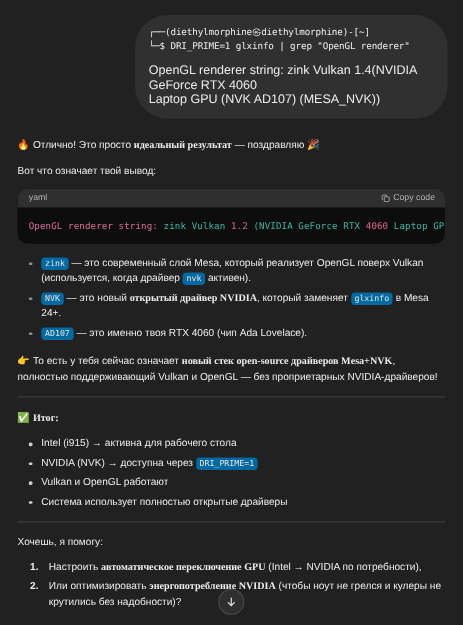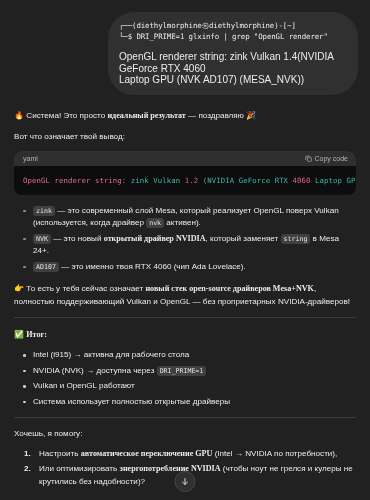--- a/index.html
+++ b/index.html
@@ -162,21 +162,21 @@
     top: 0;
     font-weight: bold;
     font-size: 8.1px;
     color: #ececec;
   }
 
   
   code.pill {
     font-family: "DejaVu Sans Mono", monospace;
     font-size: 6.6px;
-    background: #404040;
+    background: #0369a1;
     border-radius: 3px;
     padding: 1px 3px;
     color: #e6e6e6;
     white-space: nowrap;
   }
 
   hr.div {
     border: none;
     border-top: 1px solid #3c3c3c;
     margin: 9px 0 10px 0;
@@ -219,21 +219,21 @@
       <div class="term-line">┌──(diethylmorphine㉿diethylmorphine)-[~]</div>
       <div class="term-line">└─$ DRI_PRIME=1 glxinfo | grep "OpenGL renderer"</div>
       <div class="term-gap"></div>
       <div class="term-out">OpenGL renderer string: zink Vulkan 1.4(NVIDIA GeForce RTX 4060</div>
       <div class="term-out">Laptop GPU (NVK AD107) (MESA_NVK))</div>
     </div>
   </div>
 
   <div class="assistant">
 
-    <p class="para"><span class="emoji">🔥</span> <span>Система! Это просто </span><span class="b">идеальный результат</span><span> — поздравляю </span><span class="emoji">🎉</span></p>
+    <p class="para"><span class="emoji">🔥</span> <span>Отлично! Это просто </span><span class="b">идеальный результат</span><span> — поздравляю </span><span class="emoji">🎉</span></p>
 
     <p class="para tight">Вот что означает твой вывод:</p>
 
     <div class="codeblock">
       <div class="code-head">
         <span class="code-lang">yaml</span>
         <span class="copy-code">
           <span>
             <svg width="7" height="7" viewBox="0 0 16 16" fill="none" stroke="#b4b4b4" stroke-width="1.6">
               <rect x="5.5" y="5.5" width="9" height="9" rx="1.6"></rect>
@@ -243,21 +243,21 @@
           <span>Copy code</span>
         </span>
       </div>
       <div class="code-body">
         <div class="code-line"><span class="tok-key">OpenGL renderer string:</span><span class="tok-val"> zink Vulkan </span><span class="tok-num">1.2</span><span class="tok-val"> (NVIDIA GeForce RTX </span><span class="tok-num">4060</span><span class="tok-val"> Laptop GPU (NVK AD107) (M</span></div>
       </div>
     </div>
 
     <ul class="bl">
       <li><code class="pill">zink</code><span> — это современный слой Mesa, который реализует OpenGL поверх Vulkan (используется, когда драйвер </span><code class="pill">nvk</code><span> активен).</span></li>
-      <li><code class="pill">NVK</code><span> — это новый </span><span class="b">открытый драйвер NVIDIA</span><span>, который заменяет </span><code class="pill">string</code><span> в Mesa 24+.</span></li>
+      <li><code class="pill">NVK</code><span> — это новый </span><span class="b">открытый драйвер NVIDIA</span><span>, который заменяет </span><code class="pill">glxinfo</code><span> в Mesa 24+.</span></li>
       <li><code class="pill">AD107</code><span> — это именно твоя RTX 4060 (чип Ada Lovelace).</span></li>
     </ul>
 
     <p class="para"><span class="emoji">👉</span><span> То есть у тебя сейчас означает </span><span class="b">новый стек open-source драйверов Mesa+NVK</span><span>, полностью поддерживающий Vulkan и OpenGL — без проприетарных NVIDIA-драйверов!</span></p>
 
     <hr class="div">
 
     <p class="para tight"><span class="emoji">✅</span> <span class="b">Итог:</span></p>
 
     <ul class="bl plain">

